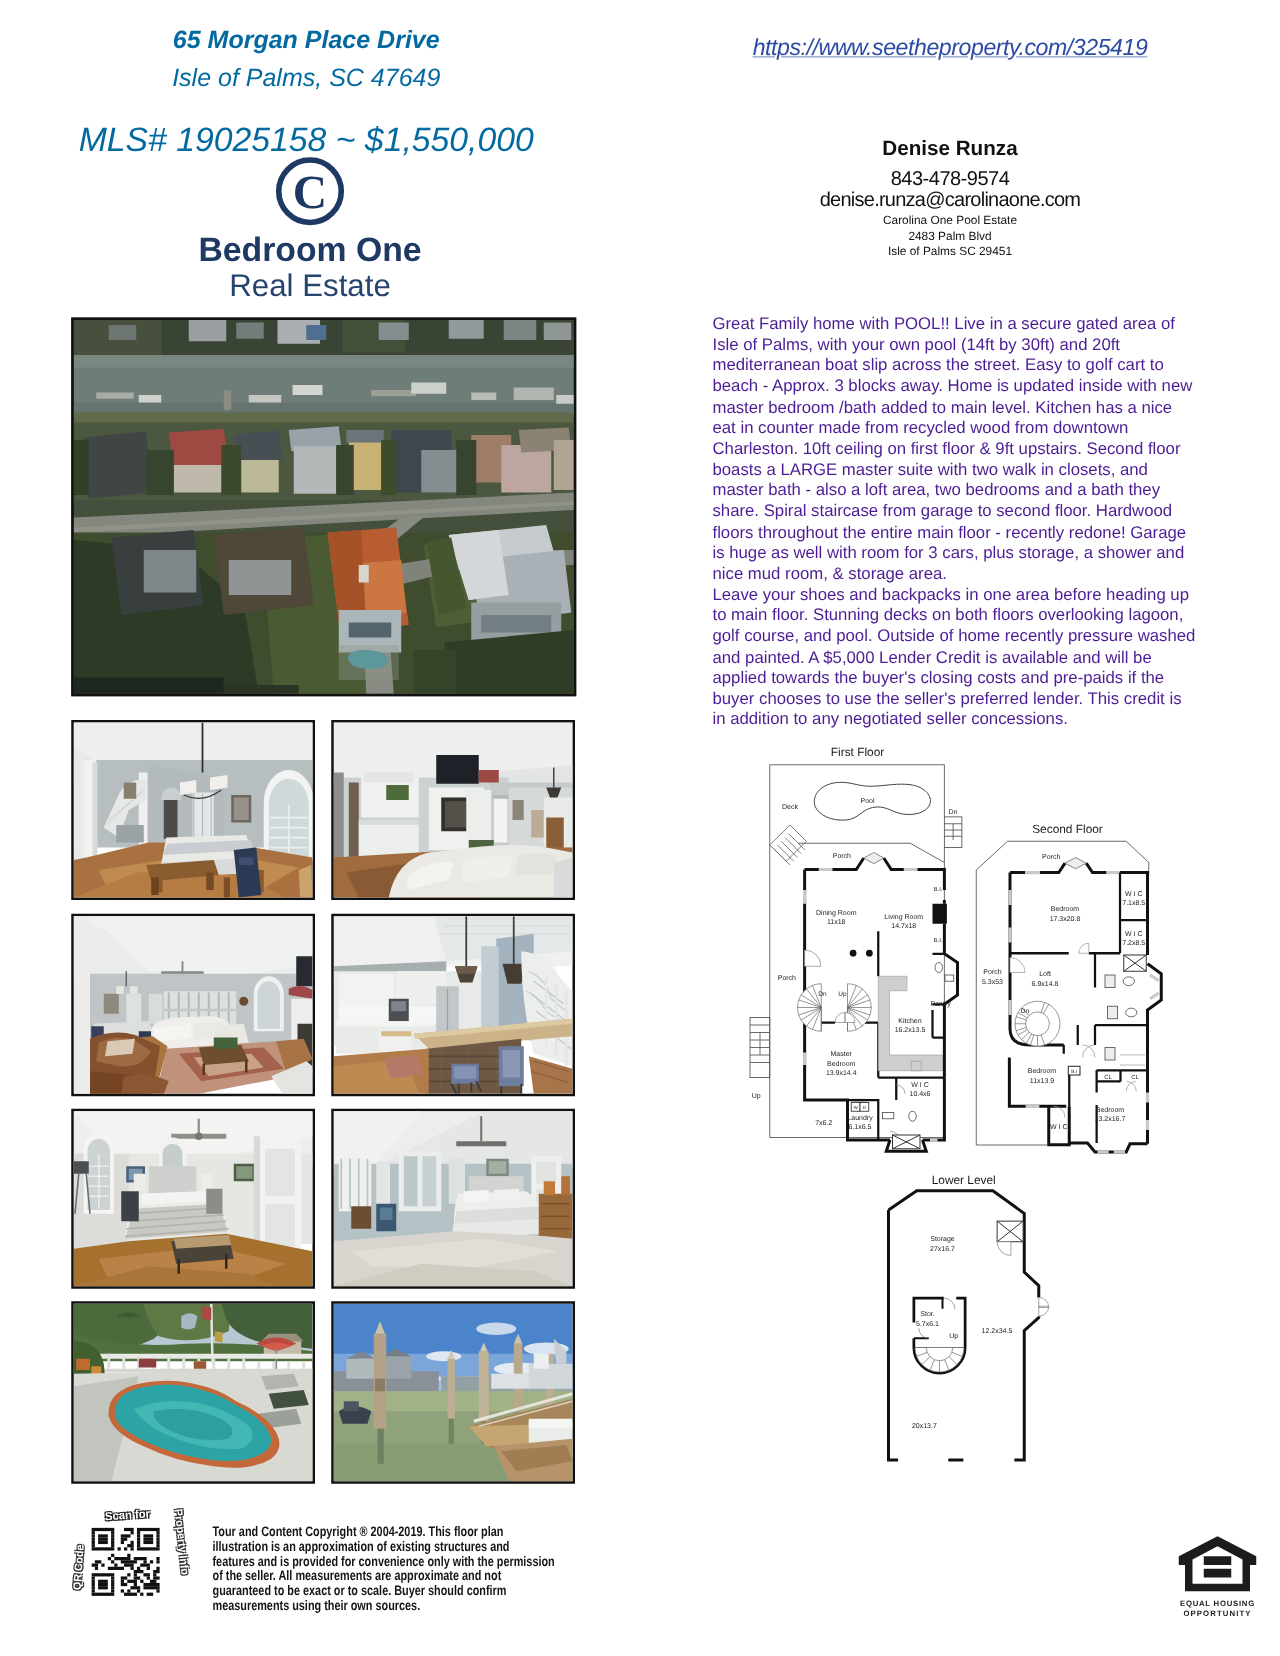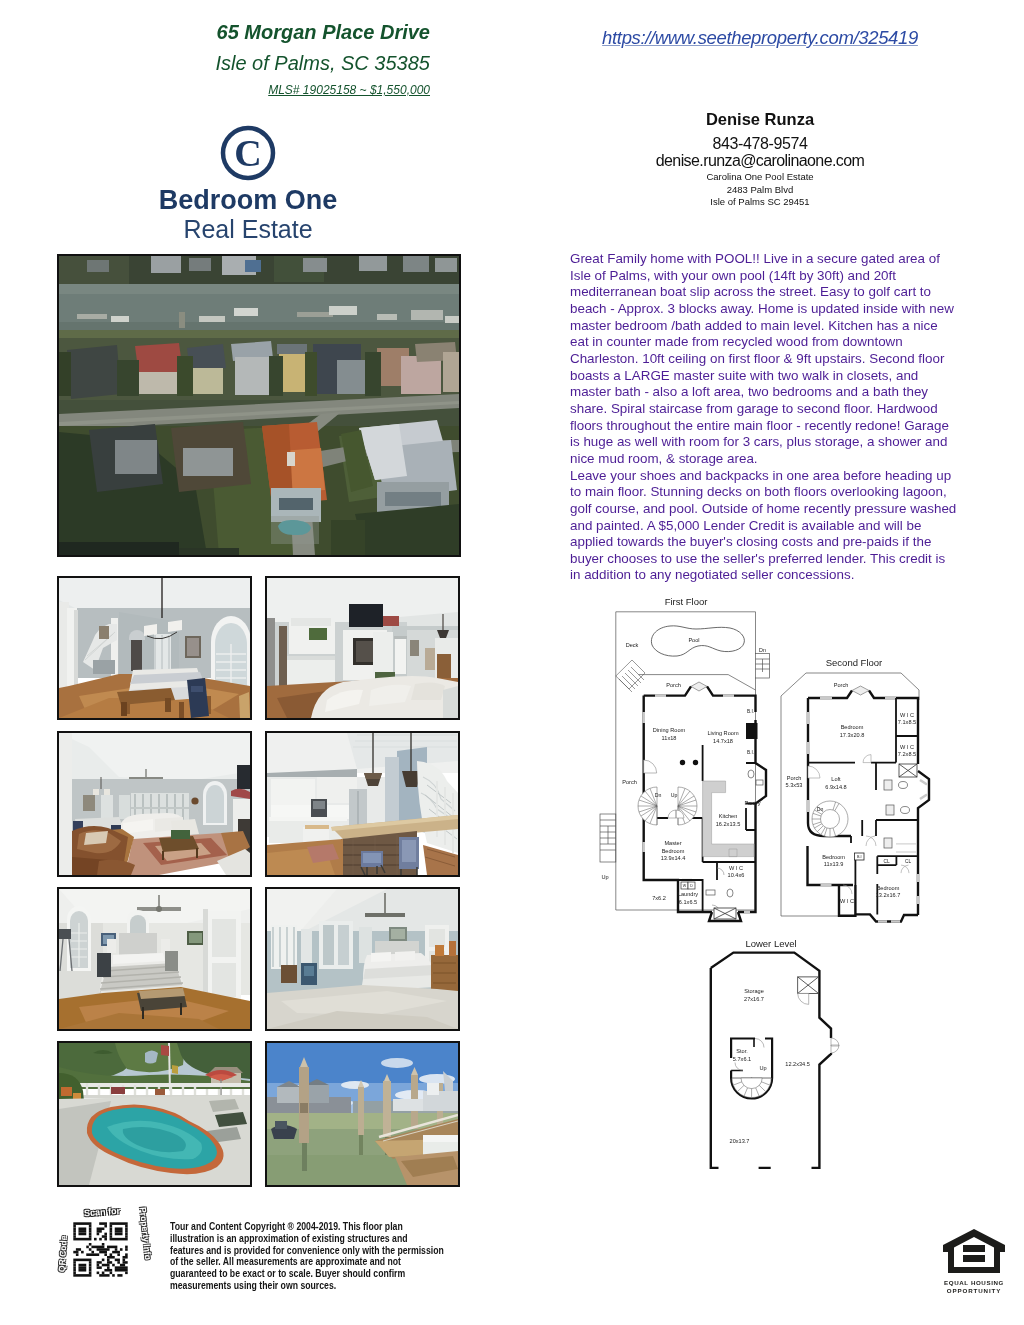--- a/index.html
+++ b/index.html
@@ -3,27 +3,27 @@
 <meta charset="utf-8">
 <style>
   html,body{margin:0;padding:0;background:#ffffff;}
   body{width:1024px;height:1325px;position:relative;font-family:"Liberation Sans",sans-serif;overflow:hidden;}
   .abs{position:absolute;}
   .ctr{text-align:center;}
 </style>
 </head>
 <body>
 
-<div class="abs ctr" style="left:60px;top:22px;width:370px;font-style:italic;color:#14532d;text-align:right;">
+<div class="abs ctr" style="left:60px;top:22px;width:370px;font-style:italic;color:#0369a1;">
 
   <div style="font-size:20px;font-weight:700;line-height:1;">65 Morgan Place Drive</div>
 
-  <div style="font-size:20px;margin-top:11px;line-height:1;">Isle of Palms, SC 35385</div>
-
-  <div style="font-size:12px;margin-top:11px;line-height:1;text-decoration:underline;">MLS# 19025158 ~ $1,550,000</div>
+  <div style="font-size:20px;margin-top:11px;line-height:1;">Isle of Palms, SC 47649</div>
+
+  <div style="font-size:27px;margin-top:26px;line-height:1;">MLS# 19025158 ~ $1,550,000</div>
 </div>
 
 <div class="abs" style="left:560px;top:27px;width:400px;text-align:center;">
   <span style="font-size:18.5px;font-weight:400;font-style:italic;letter-spacing:-0.35px;color:#2c4aa4;text-decoration:underline;text-decoration-color:#8a9cc9;">https://www.seetheproperty.com/325419</span>
 </div>
 
 <div class="abs" style="left:148px;top:125px;width:200px;text-align:center;">
 
   <svg width="56" height="56" viewBox="0 0 56 56" style="display:block;margin:0 auto;">
     <circle cx="28" cy="28" r="25" fill="none" stroke="#1e3a64" stroke-width="4.5"></circle>

